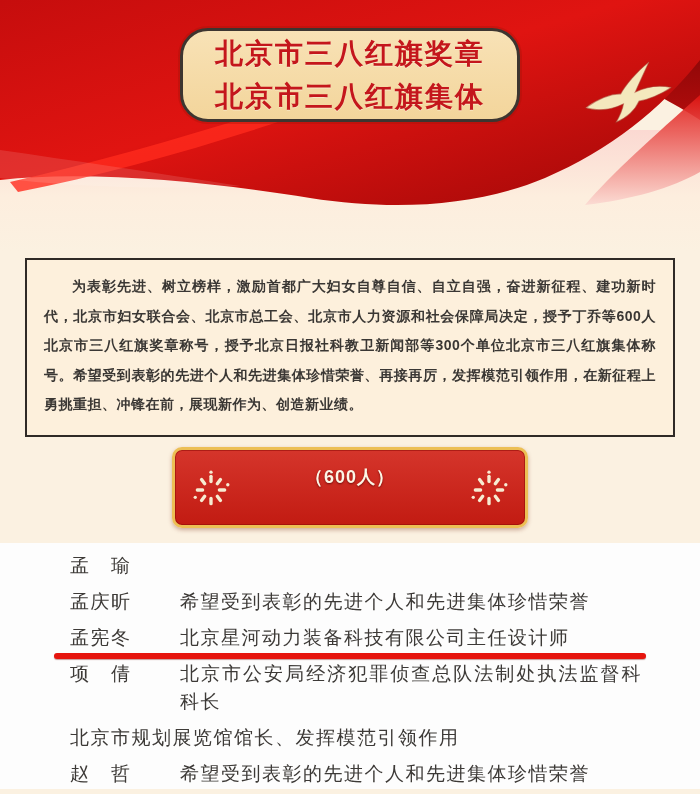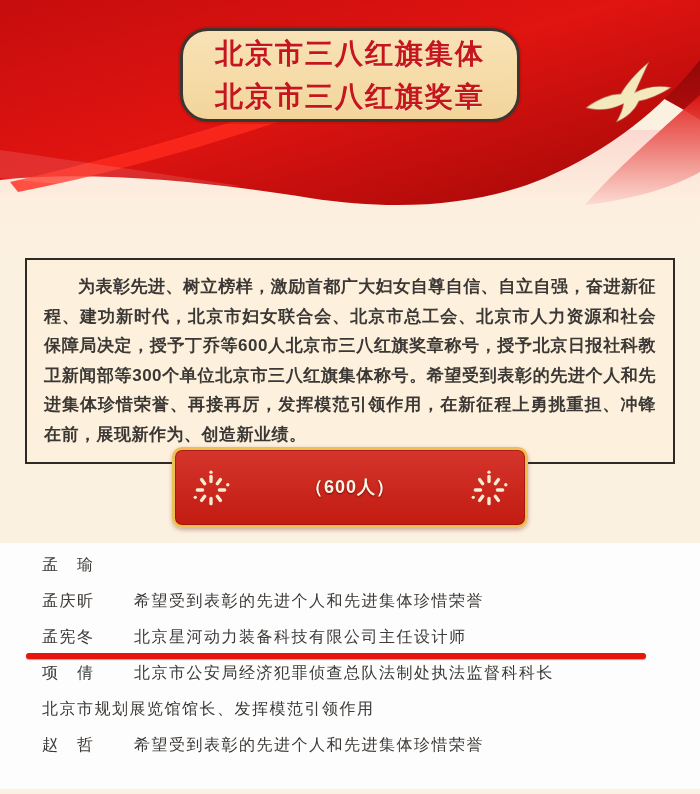--- a/index.html
+++ b/index.html
@@ -41,21 +41,21 @@
   
   .notice-box{
     position:absolute;left:25px;top:258px;width:650px;min-height:179px;
     box-sizing:border-box;
     background:#fdf0dc;
     border:2px solid #2f2a26;
     padding:12px 17px 13px 17px;
   }
   .notice-text{
     margin:0;
-    font-size:17px;font-weight:bold;color:#3a3734;
+    font-size:14px;font-weight:bold;color:#3a3734;
     line-height:29.5px;
     text-align:justify;text-indent:2em;
     letter-spacing:.5px;
   }
 
   
   .banner{
     position:absolute;left:172px;top:447px;width:356px;height:81px;
     box-sizing:border-box;
     background:linear-gradient(#d5352b,#c21b12);
@@ -64,43 +64,44 @@
     box-shadow:0 2px 4px rgba(120,40,20,.35), inset 0 0 0 1px rgba(140,10,5,.55);
     text-align:center;
   }
   .banner-title{
     margin-top:11px;
     font-size:20px;font-weight:bold;color:#fdf6e6;
     letter-spacing:2px;
     text-shadow:0 1px 2px rgba(90,5,5,.8);
   }
   .banner-subtitle{
-    margin-top:25px;
+    margin-top:15px;
     font-size:18px;font-weight:bold;color:#fdf6e6;
     letter-spacing:1px;
     text-shadow:0 1px 2px rgba(90,5,5,.8);
   }
   .firework{position:absolute;top:19px;width:42px;height:42px;}
   .firework.left{left:15px;}
   .firework.right{right:15px;}
 
   
   .list-section{
     position:absolute;left:0;top:543px;width:700px;height:246px;
     background:#fdfdfd;
     padding-top:8px;box-sizing:border-box;
     font-family:"DejaVu Serif", serif;
   }
   .list-row{
     display:flex;
-    margin:0 58px 8px 42px;
+    margin:0 58px 8px 70px;
     line-height:28px;
-    font-size:16px;color:#3d3a37;
+    font-size:19px;color:#3d3a37;
     letter-spacing:1.5px;
     position:relative;
+    justify-content:space-between;
   }
   .row-name{width:92px;flex-shrink:0;white-space:nowrap;}
   .row-title{flex:1;max-width:462px;text-align:justify;}
   .red-underline{
     position:absolute;left:-16px;right:-4px;bottom:-8px;height:6px;
     background:#e6150e;border-radius:3px;
     box-shadow:0 1px 1px rgba(120,10,5,.4);
   }
 </style>
 </head>
@@ -135,22 +136,22 @@
                C210,182 90,170 0,180 Z" fill="url(#gMain)"></path>
 
       <path d="M700,95 C655,135 610,175 585,205 C630,200 672,188 700,172 Z" fill="url(#gFold)" opacity="0.9"></path>
 
       <path d="M10,182 C160,148 330,92 470,42 L478,50 C340,104 170,162 18,192 Z" fill="#ff2a1d" opacity="0.8"></path>
 
       <path d="M0,150 C70,160 150,172 240,186 C150,190 60,186 0,178 Z" fill="#ffffff" opacity="0.12"></path>
     </svg>
 
     <div class="title-box">
+      <div class="title-line">北京市三八红旗奖章</div>
       <div class="title-line">北京市三八红旗集体</div>
-      <div class="title-line">北京市三八红旗奖章</div>
     </div>
 
     <svg class="dove" viewBox="0 0 100 86">
       <path d="M4,60 C18,50 31,45 42,45
                C47,36 59,21 73,10
                C66,25 61,36 58,43
                C70,37 84,35 97,38
                C85,46 72,51 62,53
                C58,62 49,71 37,76
                C41,69 44,62 45,56

